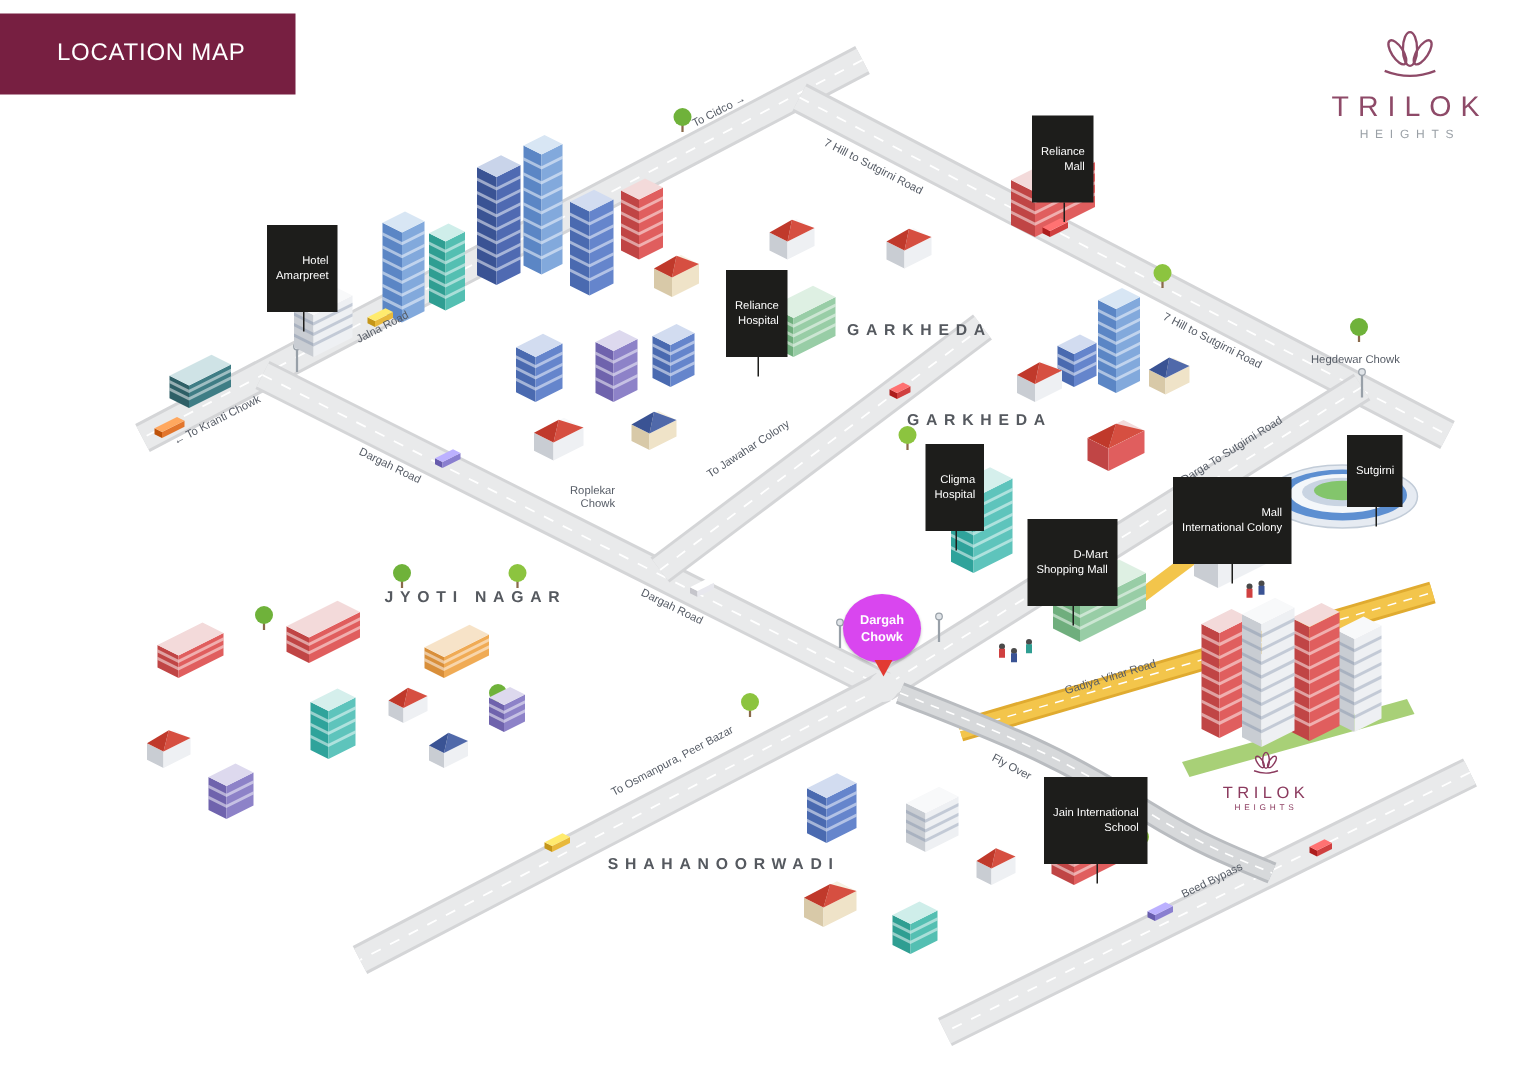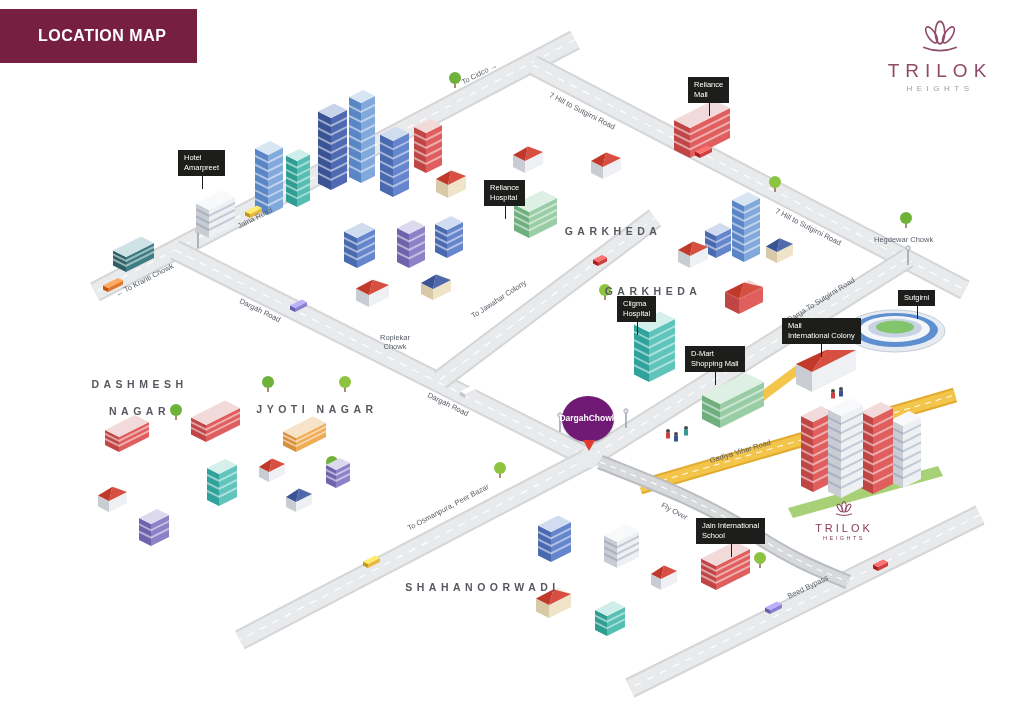--- a/index.html
+++ b/index.html
@@ -1,41 +1,41 @@
 <!DOCTYPE html>
 <html><head>
 <meta charset="utf-8">
 <style>
   html,body{margin:0;padding:0;background:#fff;font-family:"Liberation Sans",sans-serif;}
   .canvas{position:relative;width:1024px;height:717px;background:#ffffff;overflow:hidden;}
   #map{position:absolute;left:0;top:0;z-index:1;}
 
   .banner{position:absolute;left:0;top:9px;width:197px;height:54px;background:#771f41;z-index:6;
           display:flex;align-items:center;padding-left:38px;box-sizing:border-box;}
-  .banner span{color:#fff;font-weight:bold;font-size:16px;letter-spacing:0.5px;}
+  .banner span{color:#fff;font-weight:normal;font-size:16px;letter-spacing:0.5px;}
 
   .brand{position:absolute;left:872px;top:18px;width:136px;text-align:center;z-index:6;}
   .brand .brand-name{display:block;font-size:19px;letter-spacing:6px;color:#8e4a68;margin-top:2px;font-weight:400;}
   .brand .brand-sub{display:block;font-size:8px;letter-spacing:4.5px;color:#9aa0a6;margin-top:2px;}
 
   .map-logo{position:absolute;left:792px;top:500px;width:104px;text-align:center;z-index:4;}
   .map-logo .brand-name{display:block;font-size:11px;letter-spacing:3px;color:#8b3a5e;margin-top:1px;}
   .map-logo .brand-sub{display:block;font-size:5.5px;letter-spacing:2.5px;color:#8b3a5e;margin-top:1px;}
 
   .rlabel{position:absolute;font-size:7.5px;color:#565c66;white-space:nowrap;transform-origin:0 50%;z-index:2;}
   .alabel{position:absolute;font-size:10.5px;font-weight:bold;color:#55595f;letter-spacing:4.5px;z-index:2;text-align:center;}
-  .alabel span{display:block;margin-top:11px;}
+  .alabel span{display:block;}
 
   .plabel{position:absolute;background:#1d1d1b;color:#fff;font-size:7.5px;line-height:1.35;
-          padding:3px 6px;text-align:left;z-index:3;white-space:nowrap;}
+          padding:19px 6px;text-align:right;z-index:3;white-space:nowrap;}
   .plabel span{display:block;}
   .plabel::after{content:'';position:absolute;left:50%;top:100%;width:1px;height:13px;background:#1d1d1b;}
 
   .pin{position:absolute;left:562px;top:396px;width:54px;z-index:5;text-align:center;}
-  .pin-balloon{width:52px;height:46px;background:#701a75;border-radius:50%;display:flex;flex-direction:row;
+  .pin-balloon{width:52px;height:46px;background:#d946ef;border-radius:50%;display:flex;flex-direction:column;
                align-items:center;justify-content:center;color:#fff;font-weight:bold;font-size:8.5px;line-height:1.3;
                box-shadow:0 1px 2px rgba(0,0,0,0.25);}
   .pin-tail{width:0;height:0;margin:-2px auto 0;border-left:6px solid transparent;border-right:6px solid transparent;
             border-top:11px solid #e23a33;}
 </style>
 </head>
 <body>
 
 <div class="canvas">
 
@@ -810,21 +810,21 @@
   <div class="rlabel" style="left:238px;top:222px;transform:rotate(-27deg)">
     <span>Jalna Road</span>
   </div>
   <div class="rlabel" style="left:116px;top:290px;transform:rotate(-27deg)">
     <span>←</span>
     <span>To Kranti Chowk</span>
   </div>
   <div class="rlabel" style="left:240px;top:296px;transform:rotate(26deg)">
     <span>Dargah Road</span>
   </div>
-  <div class="rlabel" style="left:380px;top:333px;text-align:center">
+  <div class="rlabel" style="left:380px;top:322px;text-align:right">
     <span style="display:block">Roplekar</span>
     <span style="display:block">Chowk</span>
   </div>
   <div class="rlabel" style="left:472px;top:312px;transform:rotate(-33deg)">
     <span>To Jawahar Colony</span>
   </div>
   <div class="rlabel" style="left:428px;top:390px;transform:rotate(26deg)">
     <span>Dargah Road</span>
   </div>
   <div class="rlabel" style="left:710px;top:456px;transform:rotate(-17deg)">
@@ -839,24 +839,20 @@
   <div class="rlabel" style="left:788px;top:592px;transform:rotate(-26deg)">
     <span>Beed Bypass</span>
   </div>
 
   <div class="alabel" style="left:548px;top:214px;width:130px">
     <span>GARKHEDA</span>
   </div>
   <div class="alabel" style="left:588px;top:274px;width:130px">
     <span>GARKHEDA</span>
   </div>
-  <div class="alabel" style="left:82px;top:366px;width:115px;line-height:1.5">
-    <span>DASHMESH</span>
-    <span>NAGAR</span>
-  </div>
   <div class="alabel" style="left:252px;top:392px;width:130px">
     <span>JYOTI NAGAR</span>
   </div>
   <div class="alabel" style="left:400px;top:570px;width:165px">
     <span>SHAHANOORWADI</span>
   </div>
 
 </div>
 
 </body></html>

